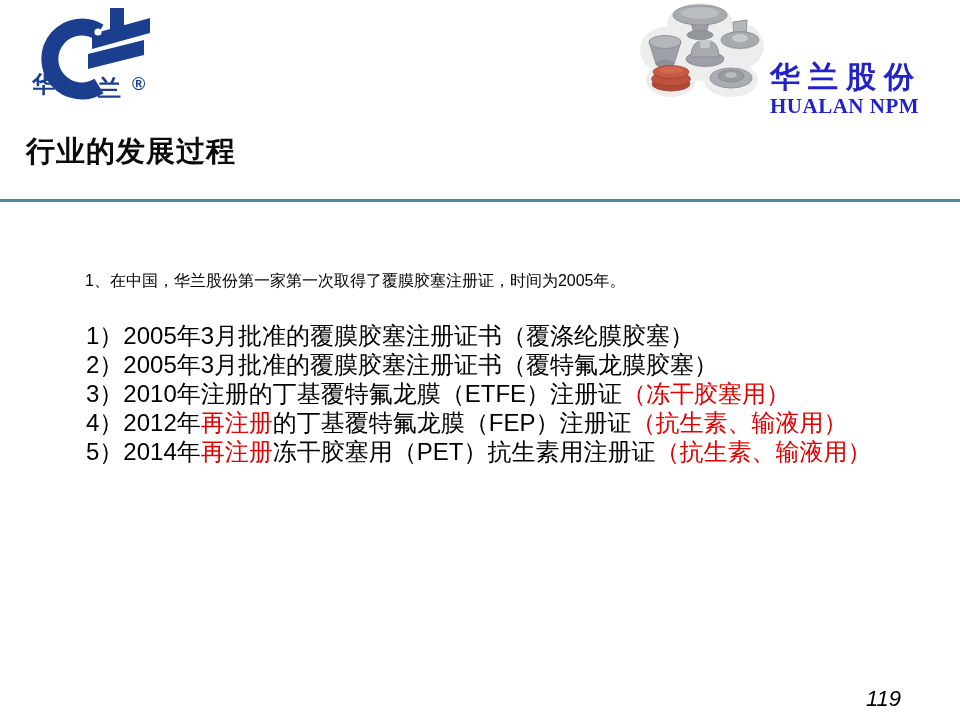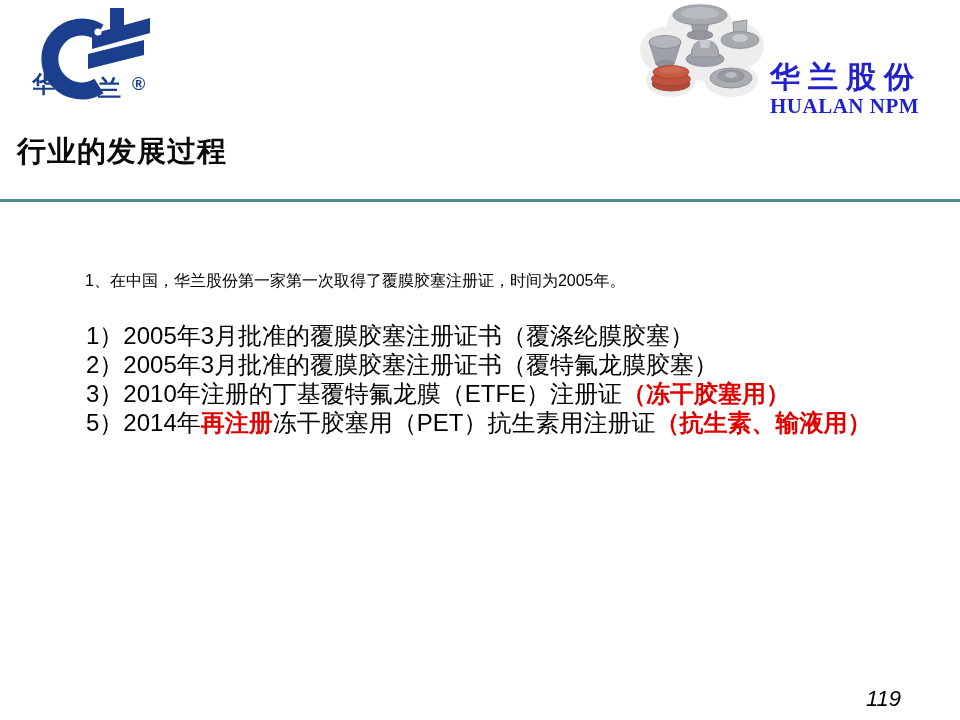--- a/index.html
+++ b/index.html
@@ -39,41 +39,41 @@
   }
   .company-en{
     color:var(--company-blue);
     font-family:"Liberation Serif", serif;
     font-size:21px;font-weight:bold;letter-spacing:0.5px;line-height:24px;
     margin-top:0;white-space:nowrap;
   }
 
   
   .page-title{
-    position:absolute;left:17px;top:132px;
+    position:absolute;left:26px;top:132px;
     font-size:29px;font-weight:bold;color:#0b0b0b;letter-spacing:1px;
     white-space:nowrap;
   }
   .rule{
     position:absolute;left:0;top:199px;width:960px;height:3px;
     background:var(--divider-teal);
   }
 
   
   .intro{
     position:absolute;left:85px;top:266px;width:830px;
     font-size:16px;color:var(--text-black);line-height:30px;
     white-space:nowrap;
   }
   .reg-list{
     position:absolute;left:86px;top:321px;width:840px;
     font-size:24px;color:var(--text-black);
   }
   .list-row{line-height:29px;white-space:nowrap;}
-  .em-red{color:var(--emphasis-red);font-weight:bold;text-align:center;}
+  .em-red{color:var(--emphasis-red);font-weight:normal;text-align:center;}
   .plain{color:var(--text-black);}
 
   
   .page-number{
     position:absolute;left:866px;top:686px;
     font-size:22px;color:var(--text-black);font-style:italic;
   }
 </style>
 </head>
 <body>
@@ -149,17 +149,18 @@
   </div>
 
   <h1 class="page-title">行业的发展过程</h1>
   <div class="rule"></div>
 
   <p class="intro">1、在中国，华兰股份第一家第一次取得了覆膜胶塞注册证，时间为2005年。</p>
   <div class="reg-list">
       <div class="list-row"><span class="plain">1）2005年3月批准的覆膜胶塞注册证书（覆涤纶膜胶塞）</span></div>
       <div class="list-row"><span class="plain">2）2005年3月批准的覆膜胶塞注册证书（覆特氟龙膜胶塞）</span></div>
       <div class="list-row"><span class="plain">3）2010年注册的丁基覆特氟龙膜（ETFE）注册证</span><span class="em-red">（冻干胶塞用）</span></div>
+      <div class="list-row"><span class="plain">4）2012年</span><span class="em-red">再注册</span><span class="plain">的丁基覆特氟龙膜（FEP）注册证</span><span class="em-red">（抗生素、输液用）</span></div>
       <div class="list-row"><span class="plain">5）2014年</span><span class="em-red">再注册</span><span class="plain">冻干胶塞用（PET）抗生素用注册证</span><span class="em-red">（抗生素、输液用）</span></div>
     </div>
 
   <div class="page-number">119</div>
 </div>
 
 </body></html>

